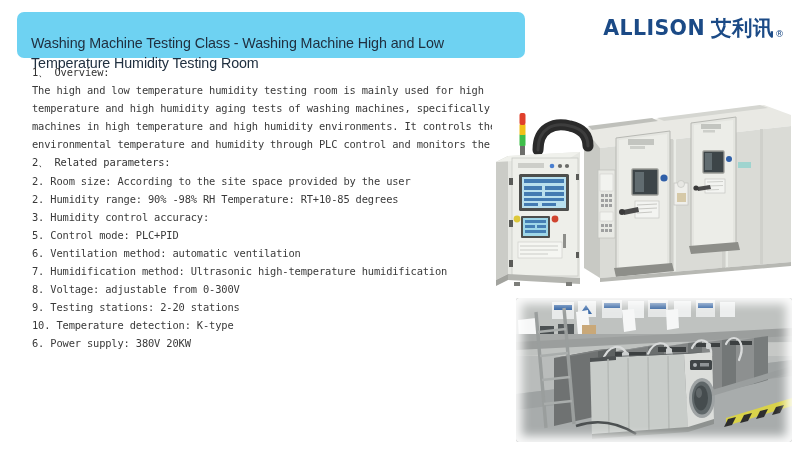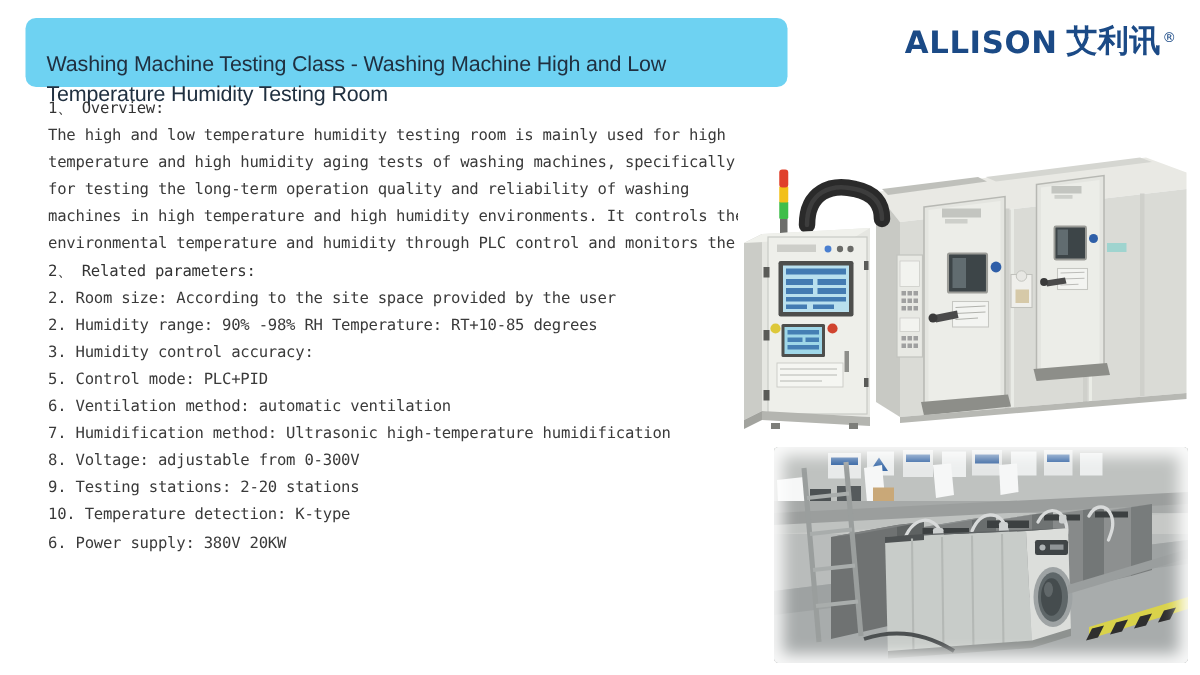--- a/index.html
+++ b/index.html
@@ -43,21 +43,21 @@
     letter-spacing: -0.1px;
     white-space: pre-line;
     margin-top: 17px;
   }
 
   #brand-logo {
     position: absolute;
     right: 16px;
     top: 17px;
     display: flex;
-    align-items: center;
+    align-items: flex-end;
     margin-left: 24px;
   }
 
   #brand-latin {
     font-family: "DejaVu Sans", sans-serif;
     font-weight: bold;
     font-size: 20.5px;
     letter-spacing: 0.4px;
     color: #1b4a86;
     line-height: 22px;
@@ -146,21 +146,20 @@
     <span id="brand-cjk">艾利讯</span>
     <span id="brand-reg">®</span>
   </div>
 
 </div>
 
 <div id="content-text">
     <div class="copy-line heading">1、 Overview:</div>
     <div class="copy-line">The high and low temperature humidity testing room is mainly used for high</div>
     <div class="copy-line">temperature and high humidity aging tests of washing machines, specifically</div>
-    <div class="copy-line">for testing the long-term operation quality and reliability of washing</div>
     <div class="copy-line">machines in high temperature and high humidity environments. It controls the</div>
     <div class="copy-line">environmental temperature and humidity through PLC control and monitors the</div>
     <div class="copy-line heading">2、 Related parameters:</div>
     <div class="copy-line">2. Room size: According to the site space provided by the user</div>
     <div class="copy-line">2. Humidity range: 90% -98% RH Temperature: RT+10-85 degrees</div>
     <div class="copy-line">3. Humidity control accuracy:</div>
     <div class="copy-line">5. Control mode: PLC+PID</div>
     <div class="copy-line">6. Ventilation method: automatic ventilation</div>
     <div class="copy-line">7. Humidification method: Ultrasonic high-temperature humidification</div>
     <div class="copy-line">8. Voltage: adjustable from 0-300V</div>

